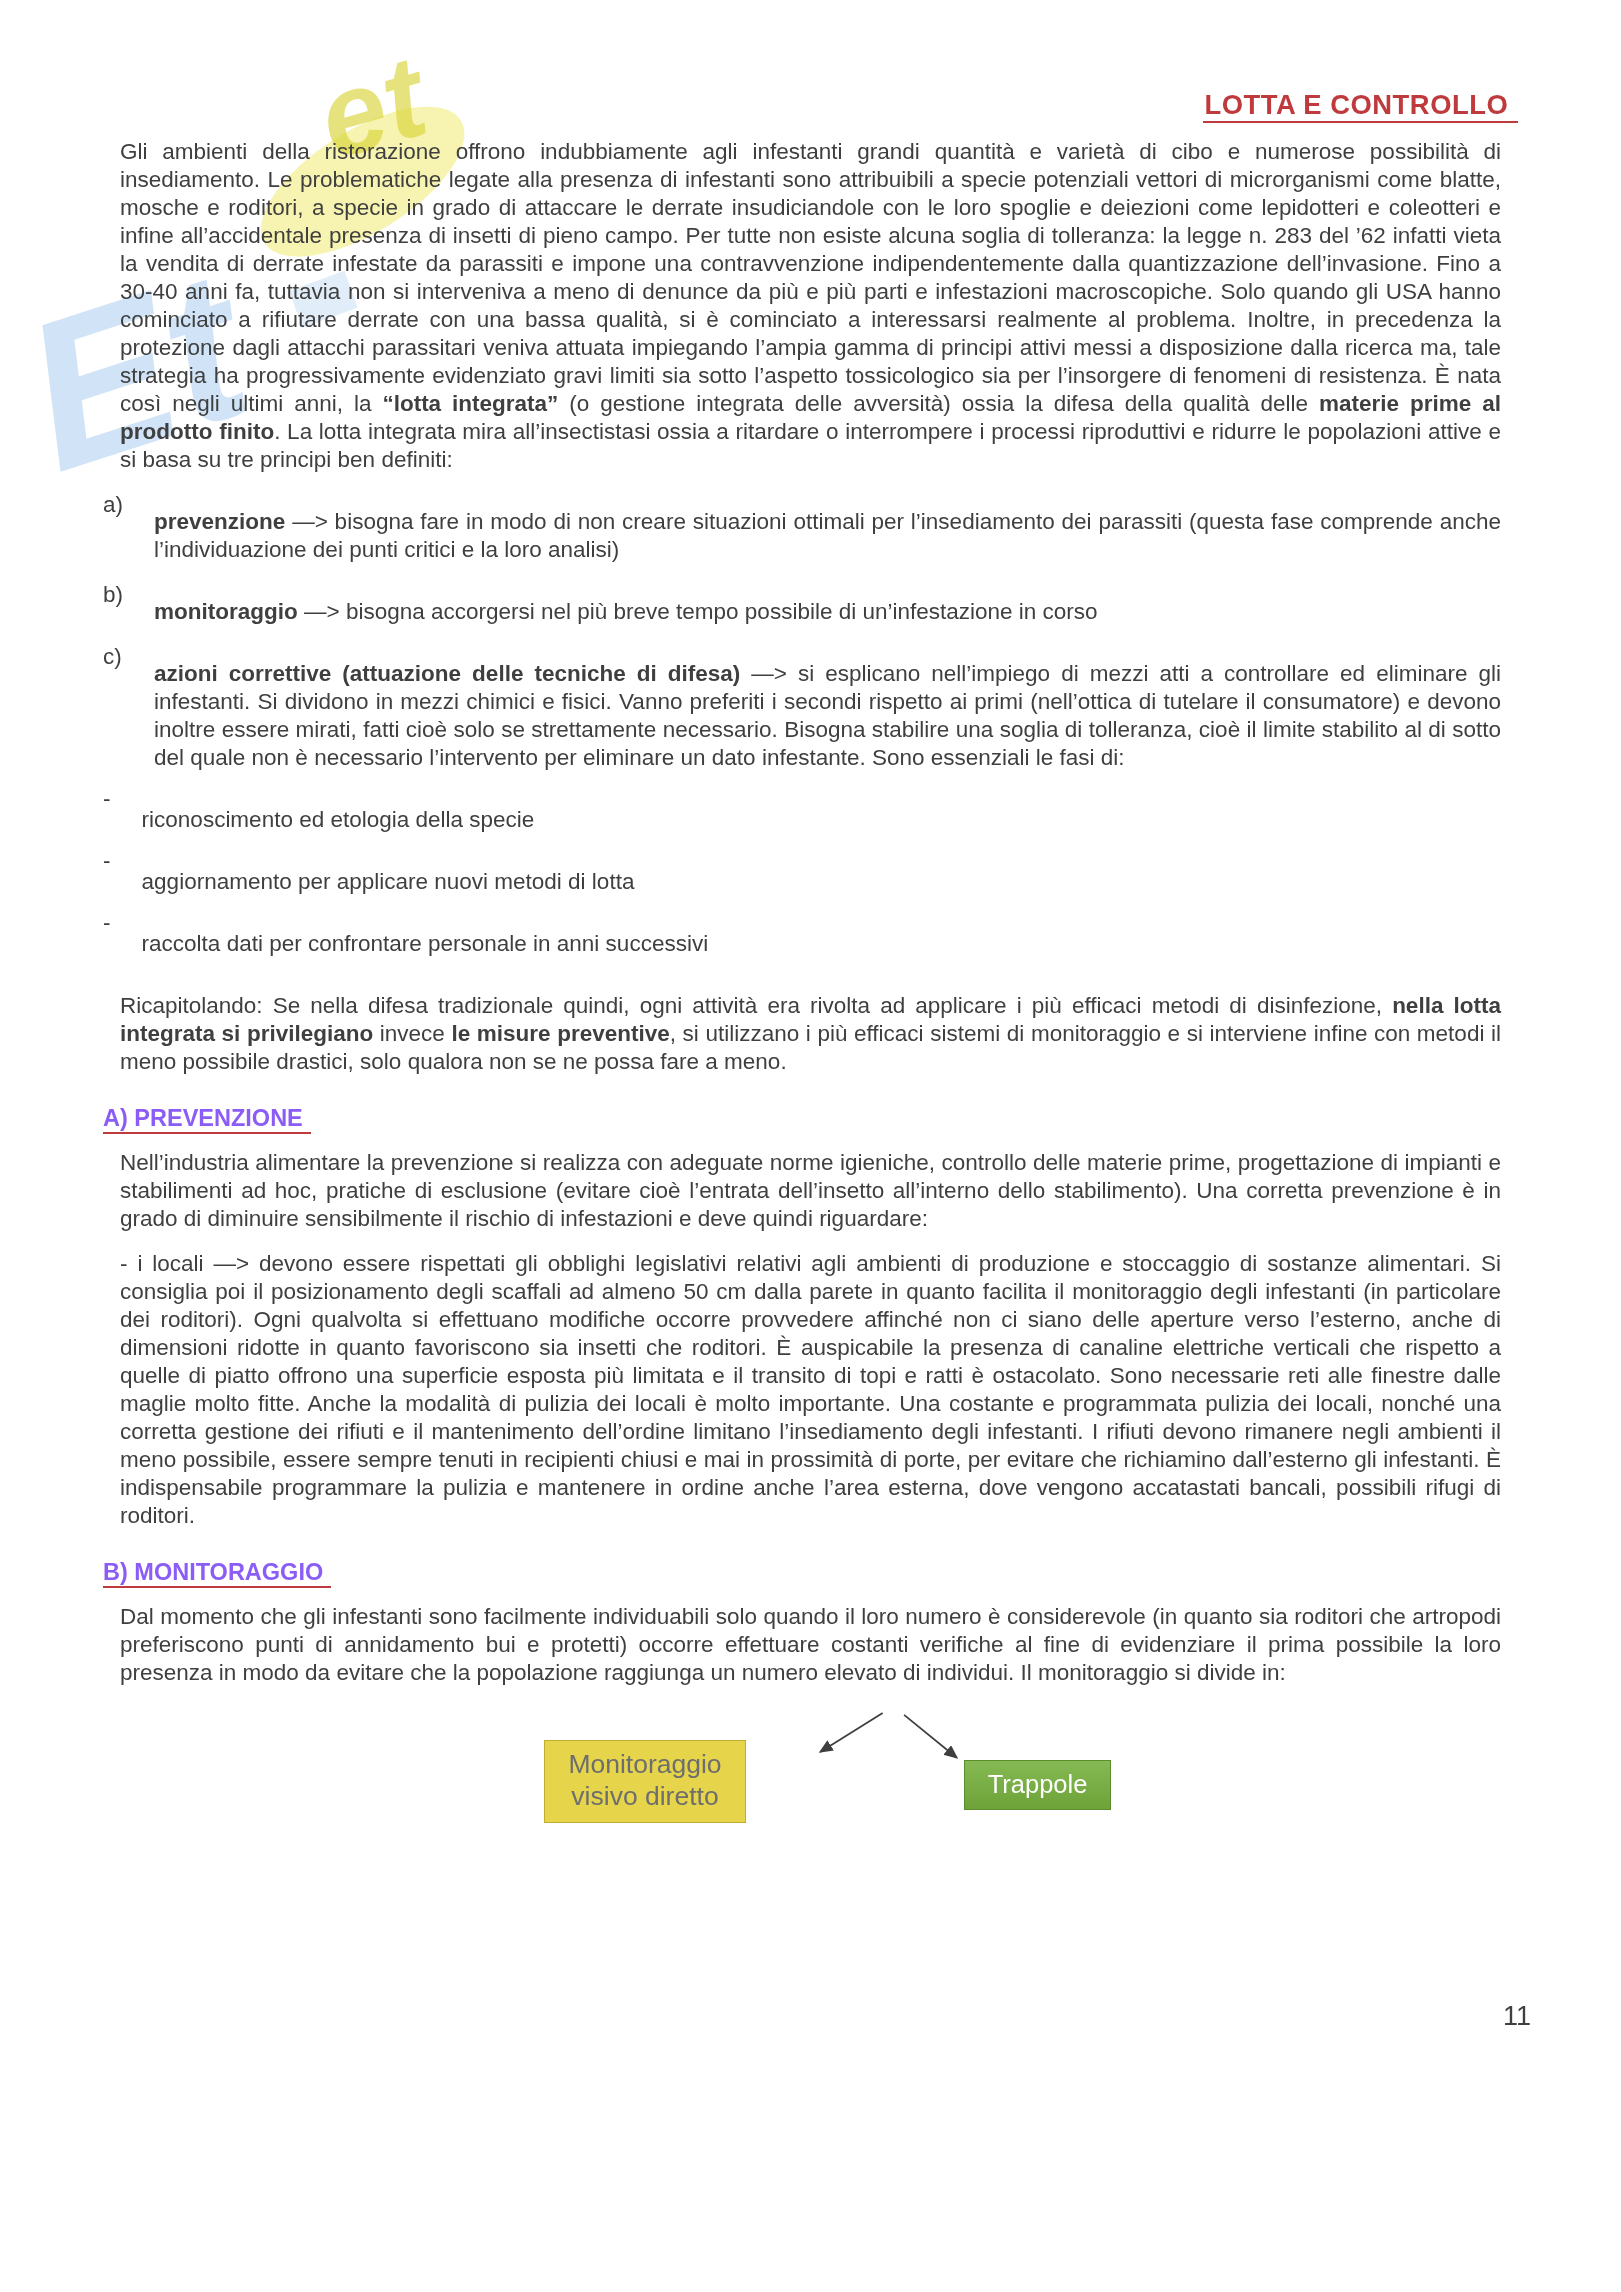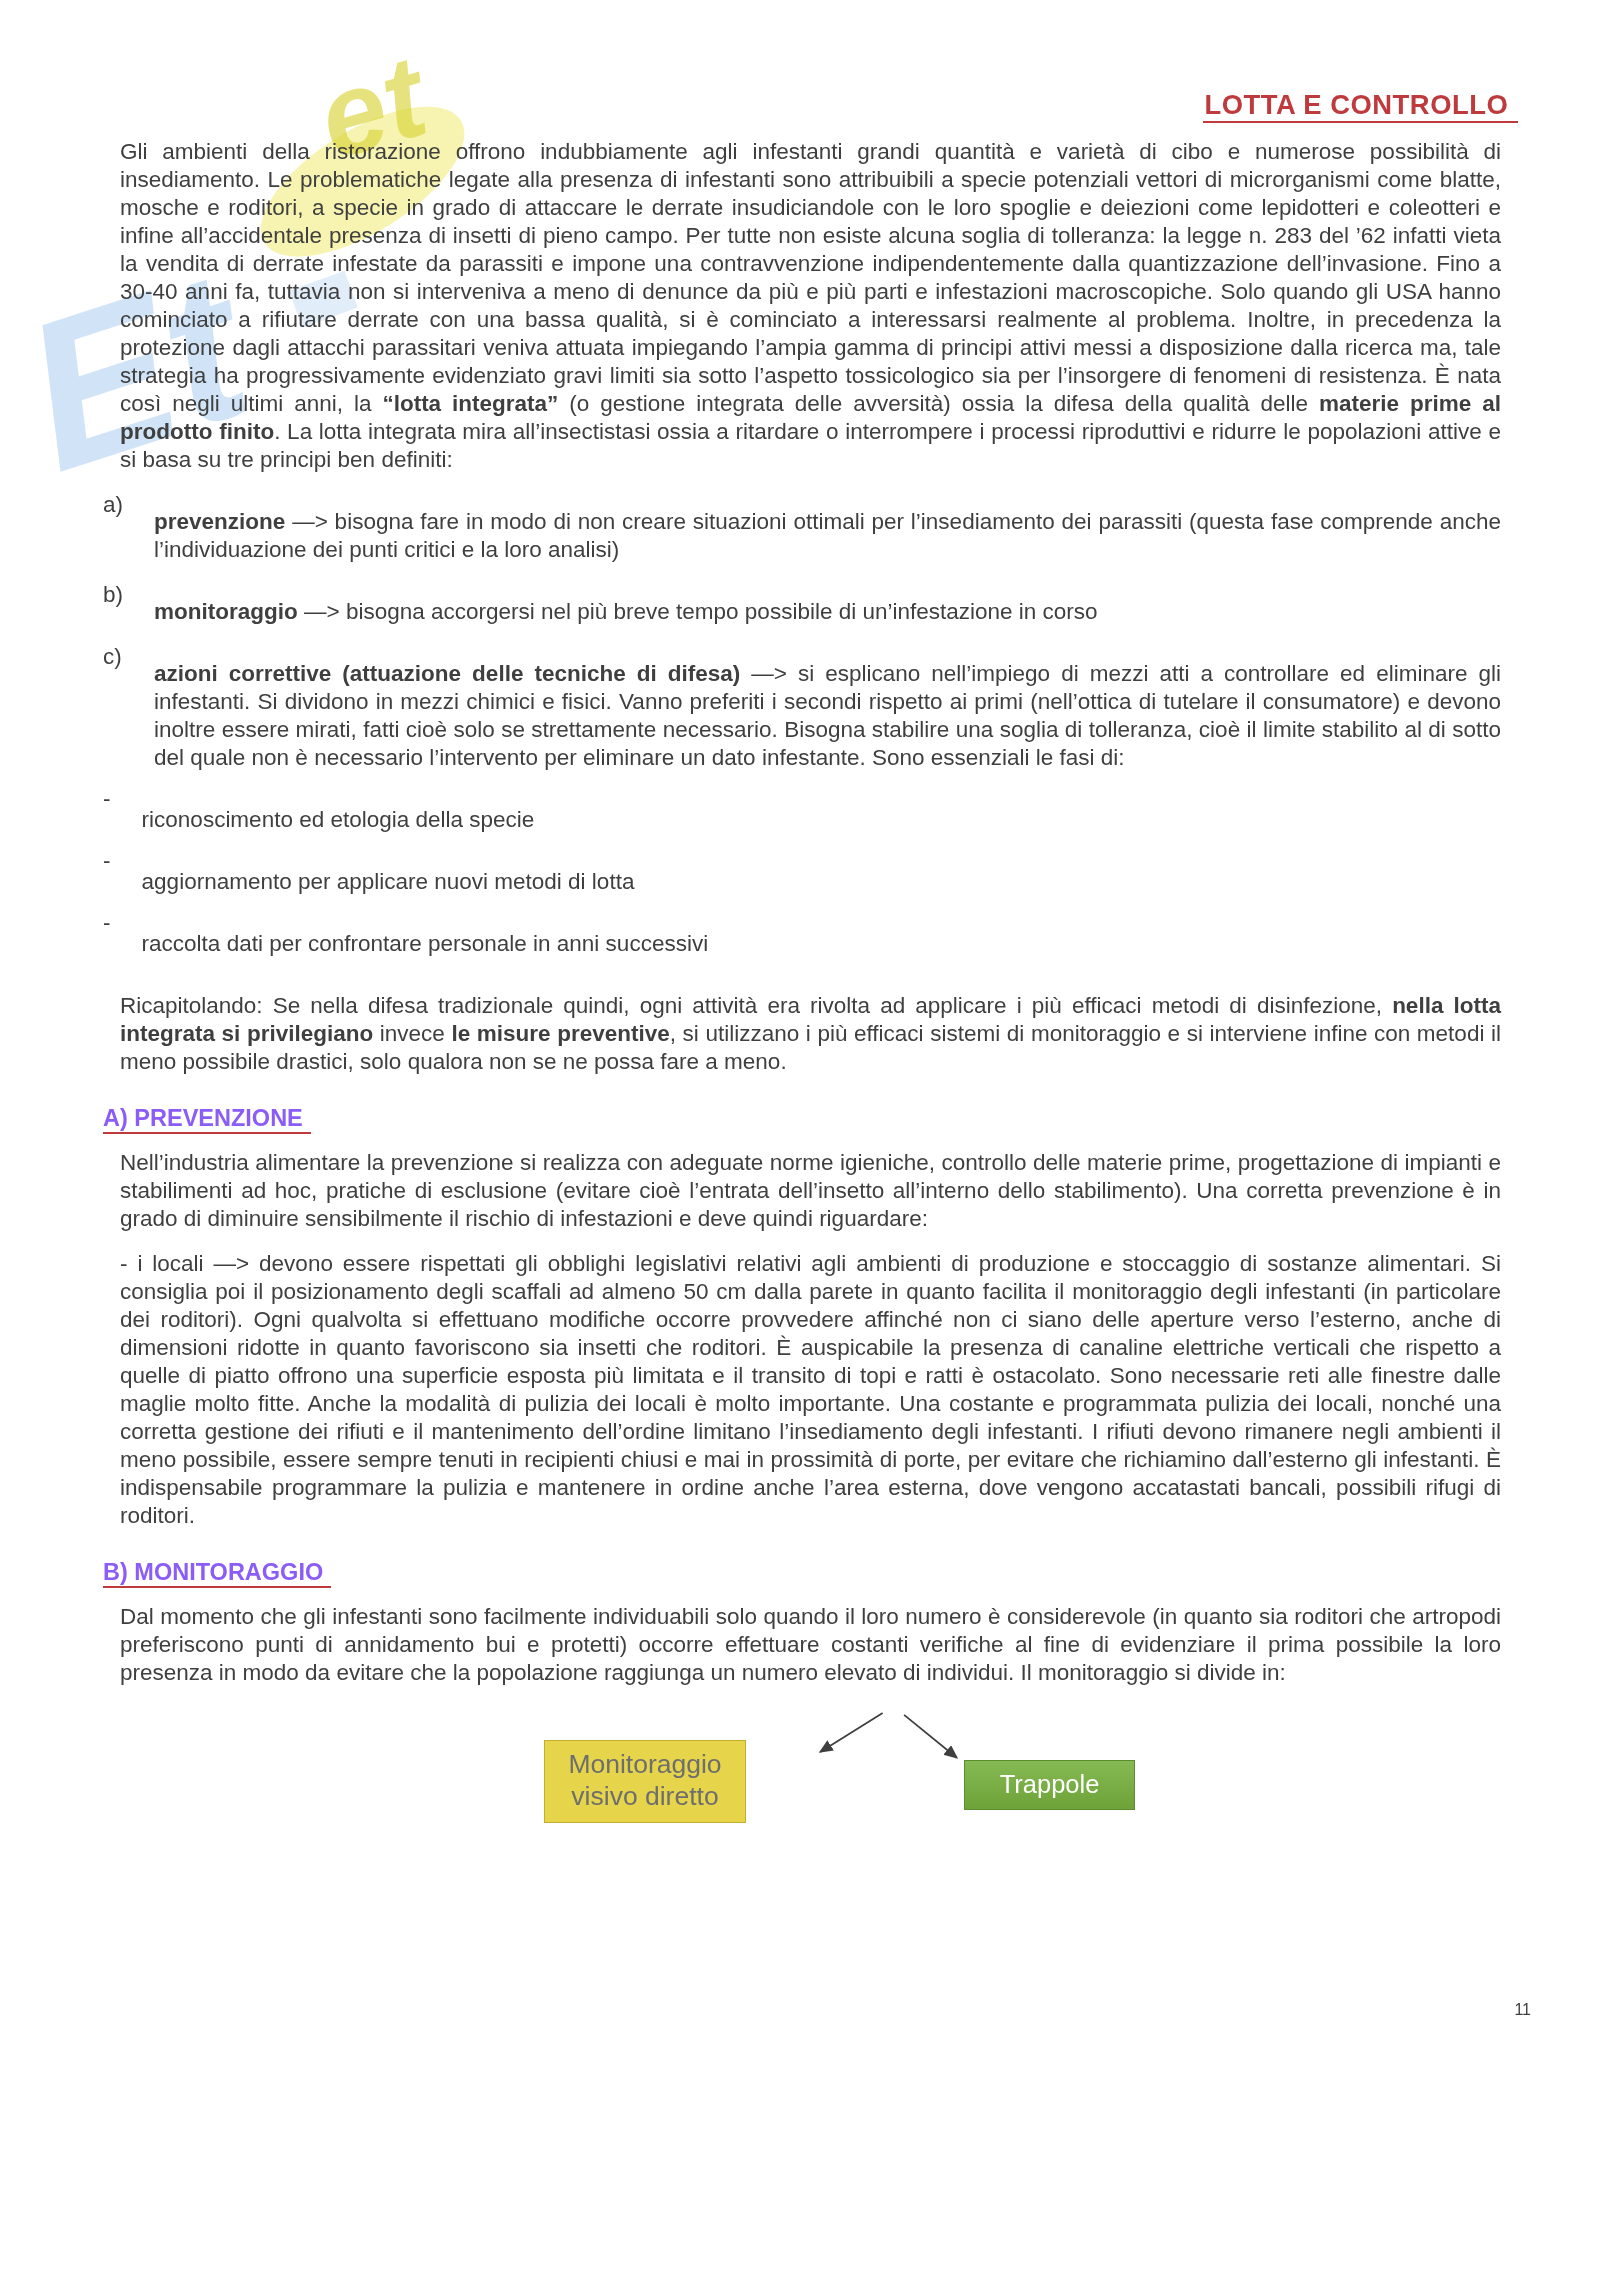--- a/index.html
+++ b/index.html
@@ -55,32 +55,32 @@
   }
   .box-yellow{
     left:441px;top:31px;width:202px;
     background:#e6d54b;
     border:1px solid #c2ad2e;
     color:#6e6e6e;
     font-size:26.5px;line-height:32px;
     padding:7.8px 2px 9.8px 2px;
   }
   .box-green{
-    left:861px;top:51px;width:171px;
+    left:861px;top:51px;width:147px;
     background:linear-gradient(#85b953,#6ea339);
     border:1px solid #5d8c2e;
     color:#ffffff;
     font-size:25.5px;line-height:29px;
     padding:9.8px 0;
   }
   .page-number{
     position:absolute;
     top:2001px;right:90px;
     z-index:1;
-    font-size:16px;color:#3f3f3f;
+    font-size:27px;color:#3f3f3f;
   }
 </style>
 </head>
 <body>
 
 <div class="page">
 
   <svg class="watermark" viewBox="0 0 1654 2339" xmlns="http://www.w3.org/2000/svg" aria-hidden="true">
     <g>
       <ellipse cx="370" cy="185" rx="118" ry="52" fill="#eae64f" opacity="0.45" transform="rotate(-32 370 185)"></ellipse>

